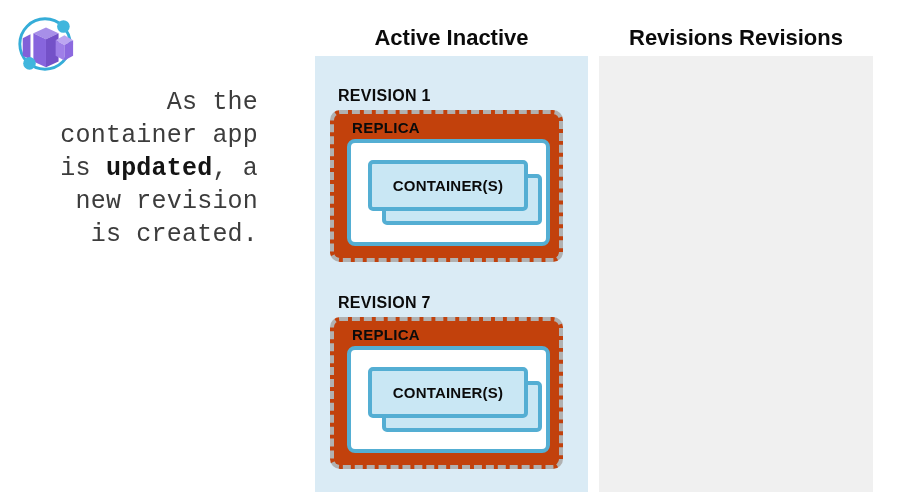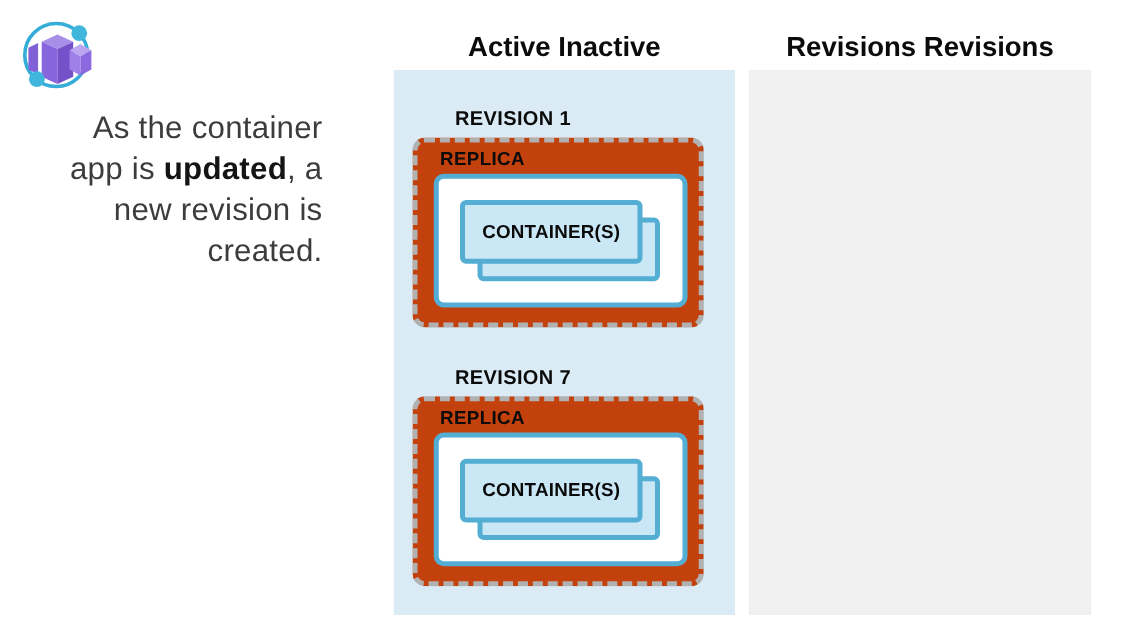--- a/index.html
+++ b/index.html
@@ -16,20 +16,21 @@
   #app-icon { left: 14px; top: 13px; width: 62px; height: 62px; }
 
   
   #intro {
     left: 38px; top: 86px; width: 220px;
     text-align: right;
     font-size: 25px; line-height: 33px;
     font-weight: 300;
     color: #3c3c3c;
     letter-spacing: 0.2px;
+    font-family: Liberation Mono, monospace;
   }
   #intro b { color: #141414; font-weight: 700; }
 
   
   .col-header {
     top: 25px; height: 28px;
     text-align: center;
     font-size: 22px; font-weight: 700; color: #0b0b0b;
   }
   #active-header   { left: 315px; width: 273px; }
@@ -41,21 +42,20 @@
 
   
   .revision-group { left: 330px; width: 233px; height: 176px; }
   #revision-1 { top: 87px; }
   #revision-2 { top: 294px; }
 
   .revision-label {
     position: absolute; left: 8px; top: 0;
     font-size: 16px; font-weight: 700; color: #0b0b0b;
     letter-spacing: 0.3px;
-    margin-left: 26px;
   }
   .revision-box {
     position: absolute; left: 0; top: 23px;
     width: 233px; height: 152px;
     background: #c2410c;
     border: 4px dashed #b1b1b1;
     border-radius: 10px;
   }
   .replica-label {
     position: absolute; left: 18px; top: 5px;
@@ -64,21 +64,21 @@
   }
   .replica-box {
     position: absolute; left: 13px; top: 25px;
     width: 203px; height: 107px;
     background: #ffffff;
     border: 4px solid #54aed3;
     border-radius: 8px;
   }
   .container-box {
     position: absolute;
-    width: 146px; height: 51px;
+    width: 160px; height: 51px;
     background: #c9e7f4;
     border: 4px solid #54aed3;
     border-radius: 5px;
   }
   .container-back  { left: 31px; top: 31px; }
   .container-front {
     left: 17px; top: 17px;
     display: flex; align-items: center; justify-content: center;
     font-size: 15px; font-weight: 700; color: #0b0b0b;
     letter-spacing: 0.2px;

